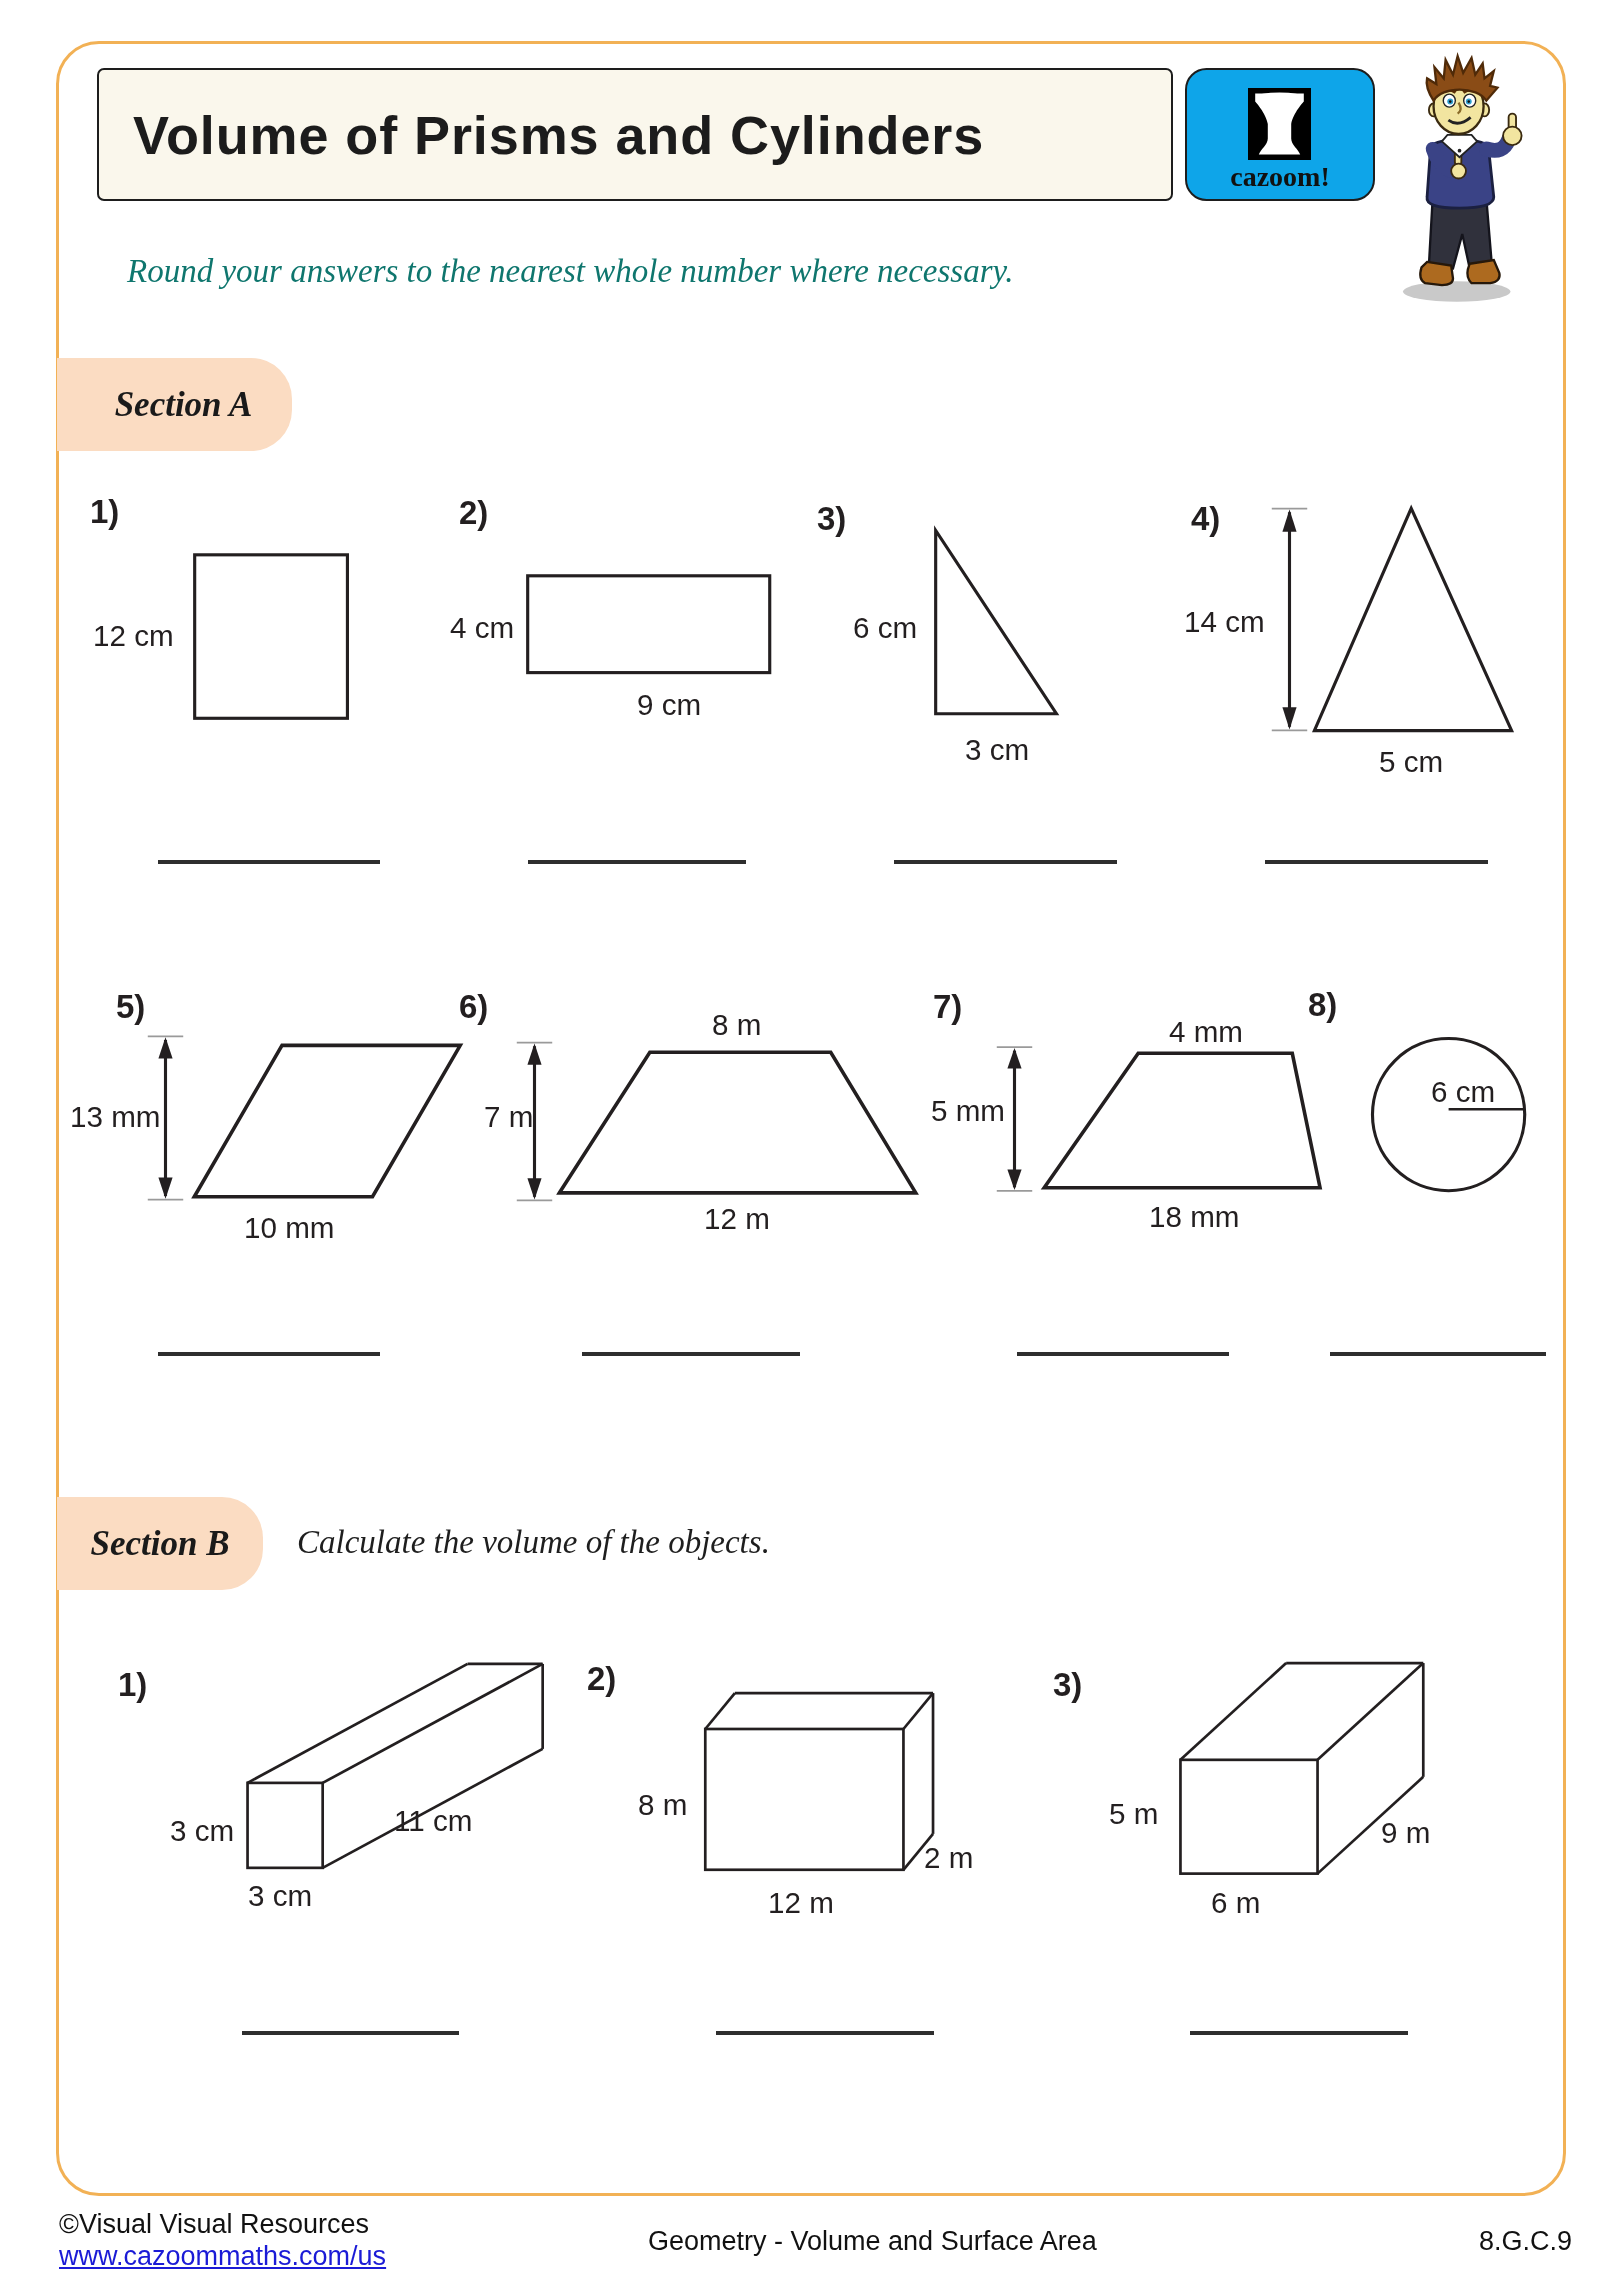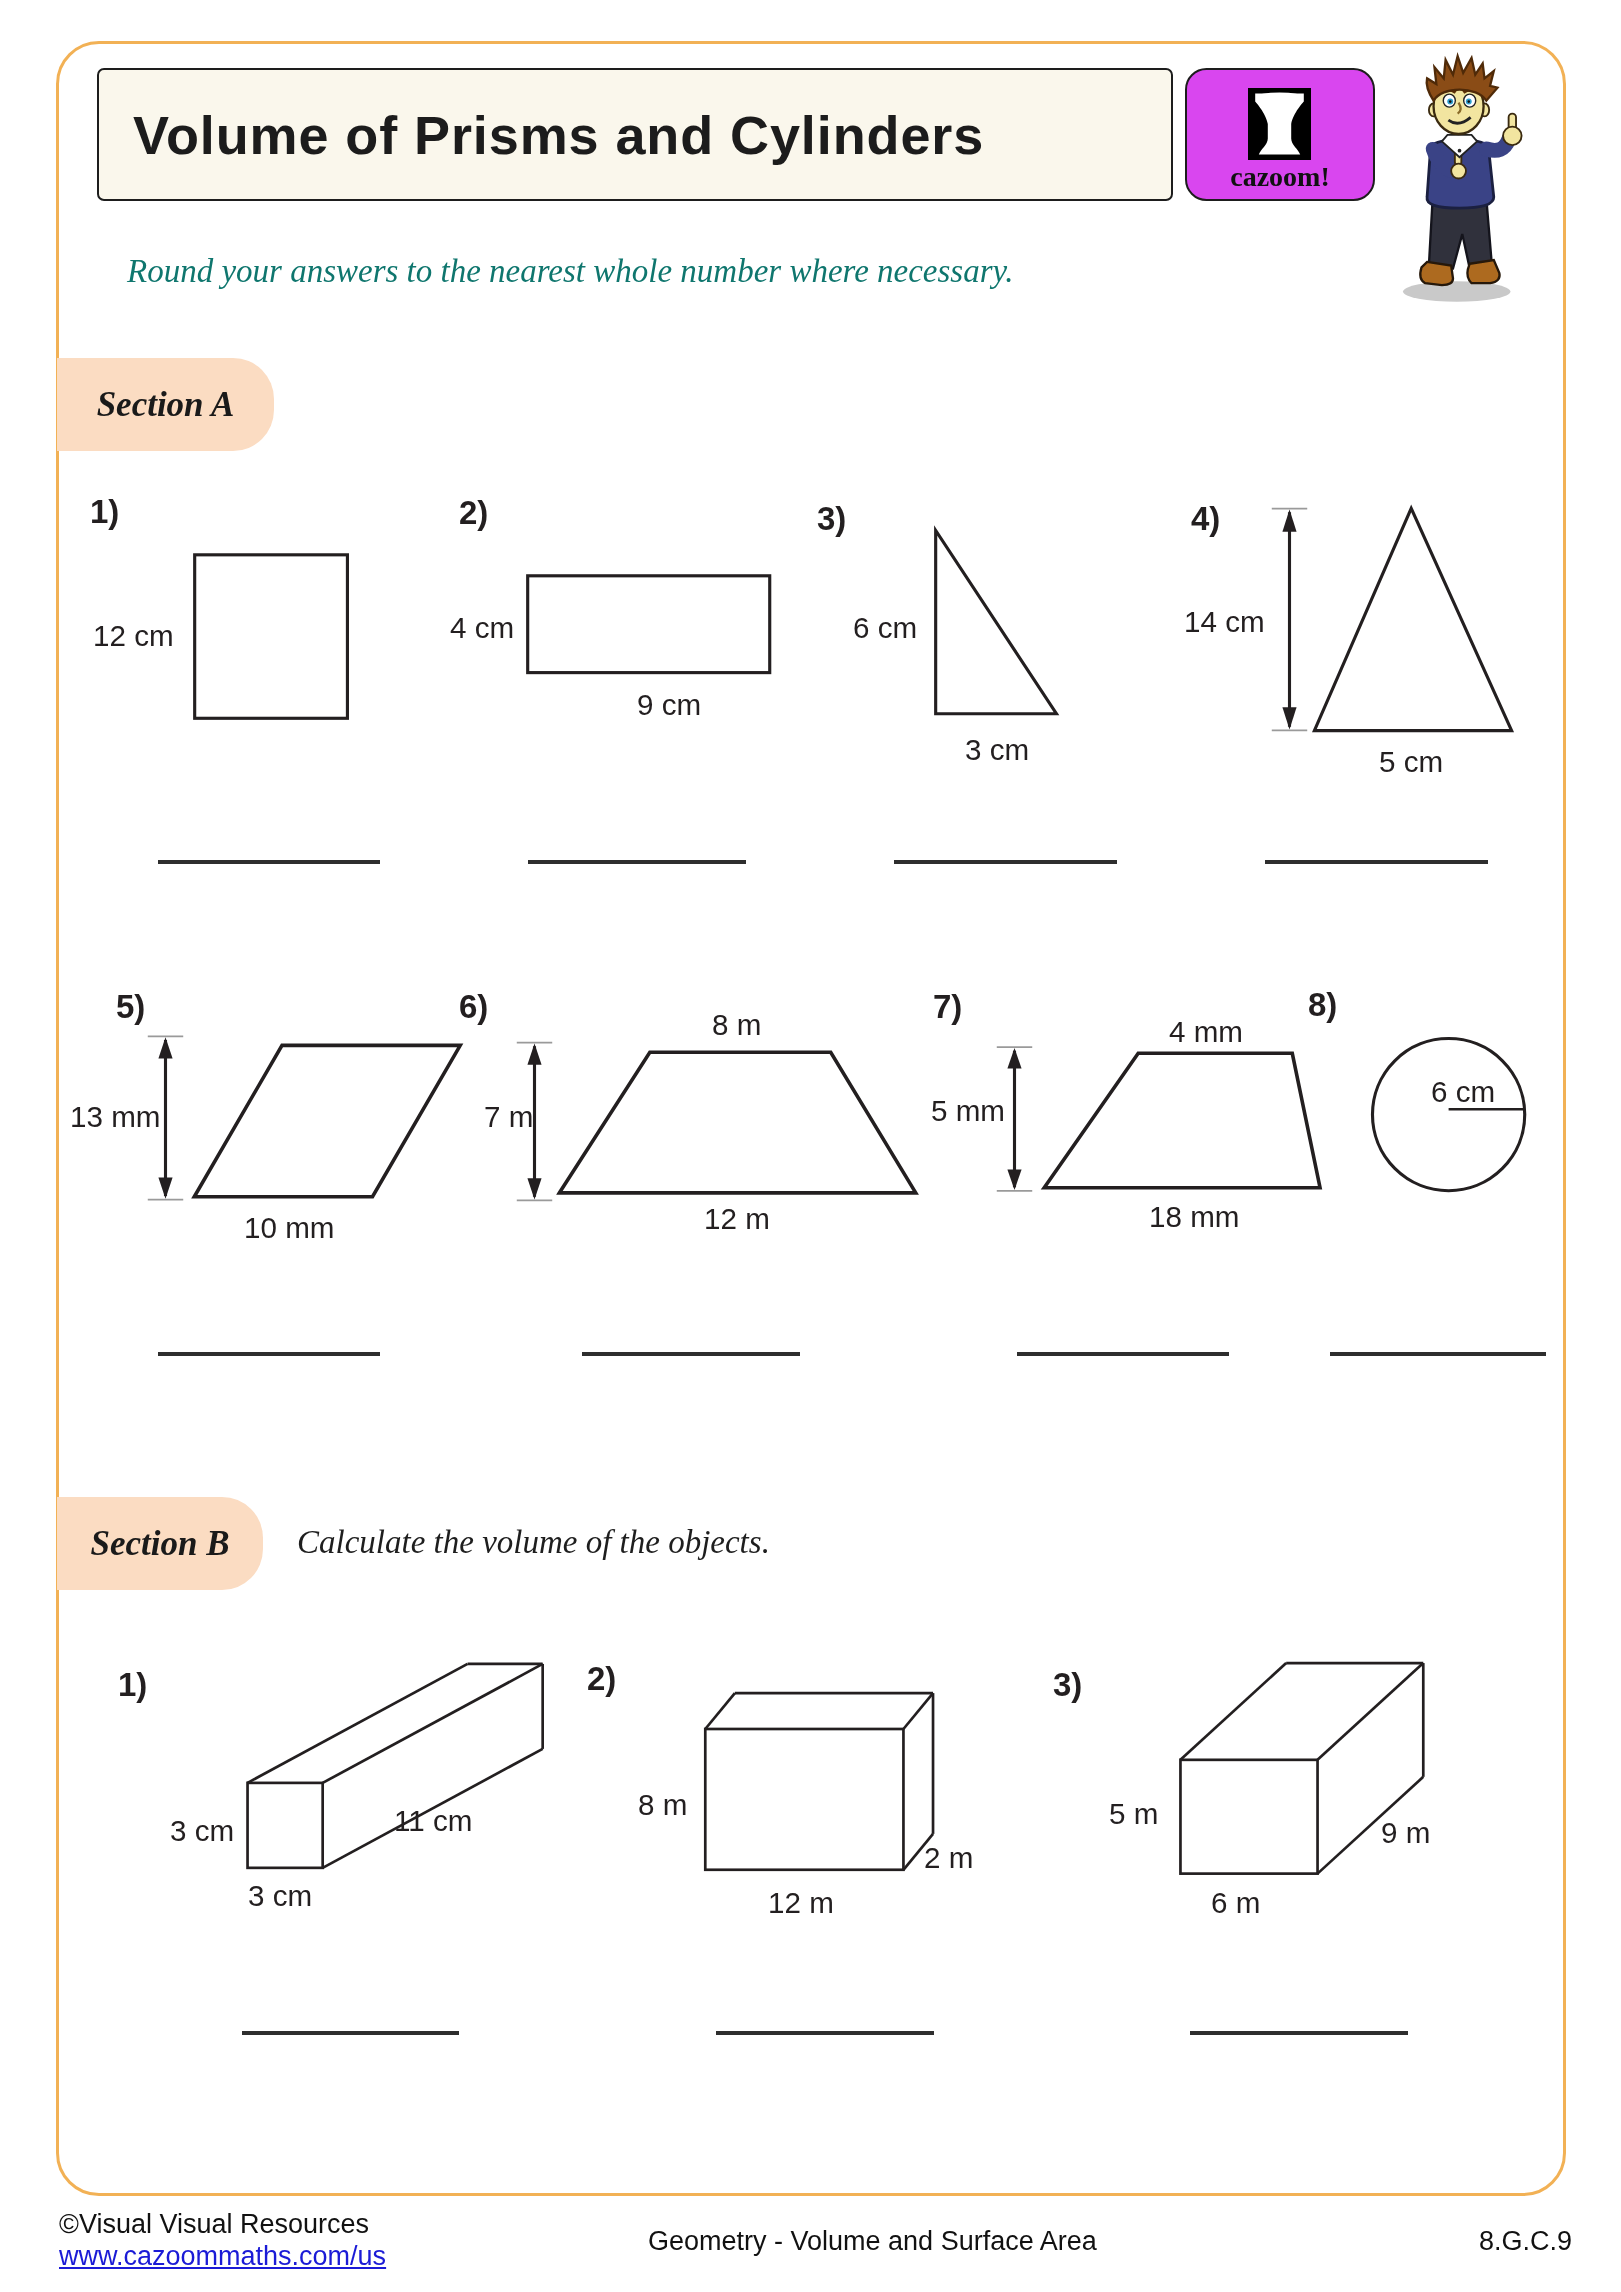--- a/index.html
+++ b/index.html
@@ -6,21 +6,21 @@
   #page{position:relative;width:1622px;height:2293px;background:#ffffff;overflow:hidden;
         font-family:"Liberation Sans",sans-serif;color:#231f20;}
   .abs{position:absolute;}
   .frame{position:absolute;left:56px;top:41px;width:1510px;height:2155px;box-sizing:border-box;
          border:3.6px solid #f2b155;border-radius:43px;}
   .titlebox{position:absolute;left:97px;top:68px;width:1076px;height:133px;box-sizing:border-box;
             background:#faf7ec;border:2.7px solid #1d1d1d;border-radius:7px;
             display:flex;align-items:center;padding-left:34px;}
   .titlebox h1{margin:0;font:700 54px "Liberation Sans",sans-serif;letter-spacing:0.9px;color:#1c1c1c;}
   .logobox{position:absolute;left:1185px;top:68px;width:190px;height:133px;box-sizing:border-box;
-           background:#d946ef;border:2.7px solid #1d1d1d;border-radius:21.5px;}
+           background:#0ea5e9;border:2.7px solid #1d1d1d;border-radius:21.5px;}
   .drum{position:absolute;left:61px;top:18px;width:63px;height:72px;background:#000;}
   .cazoomtxt{position:absolute;left:0;top:91px;width:100%;text-align:center;
              font:700 28px "Liberation Serif",serif;color:#111;}
   .instruction{position:absolute;left:127px;top:253px;
                font:italic 33px "Liberation Serif",serif;color:#0f766e;}
   .badge{position:absolute;left:57px;height:93px;background:#fbdcc2;border-radius:0 41px 41px 0;
          display:flex;align-items:center;justify-content:center;
          font:italic 700 35px "Liberation Serif",serif;color:#1a1a1a;}
   .prompt{position:absolute;font:italic 33px "Liberation Serif",serif;color:#1e1e1e;}
   .qnum{position:absolute;font:700 33px "Liberation Sans",sans-serif;color:#231f20;white-space:nowrap;}
@@ -79,21 +79,21 @@
       <path d="M56 42 Q64 38 71 43" stroke="#5d3208" stroke-width="4" fill="none"></path>
       <path d="M79 43 Q86 38 94 42" stroke="#5d3208" stroke-width="4" fill="none"></path>
       <path d="M74 54 Q79 62 73 66" stroke="#8a6b2a" stroke-width="2.5" fill="none"></path>
       <path d="M63 73 Q74 81 87 70" stroke="#222222" stroke-width="3" fill="none"></path>
       <path d="M47 52 C42 44 38 36 40 28 L50 34 L48 16 L58 28 L60 8 L68 24 L73 4 L79 22 L88 6 L92 24 L100 12 L102 28 L112 20 L108 36 L116 38 L104 52 C94 36 56 36 47 52 Z" fill="#8a4c16" stroke="#4f2a08" stroke-width="2.5"></path>
     </svg>
   </div>
 
   <div class="instruction">Round your answers to the nearest whole number where necessary.</div>
 
-  <div class="badge" style="top:358px;width:217px;">
+  <div class="badge" style="top:358px;width:217px;padding-left:18px;">
     <span>Section A</span>
   </div>
 
   <div class="qnum" style="left:90px;top:493px;">1)</div>
   <div class="dim" style="left:93px;top:619px;">12 cm</div>
   <div class="abs" style="left:192px;top:552px;">
     <svg width="159" height="170" viewBox="0 0 178 190">
         <rect x="3" y="3" width="171" height="183" fill="none" stroke="#231f20" stroke-width="3.5"></rect>
       </svg>
   </div>

